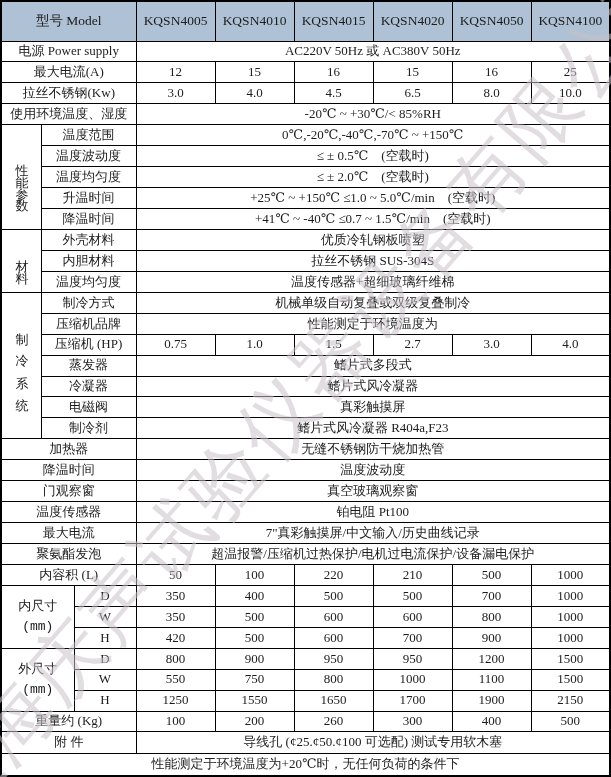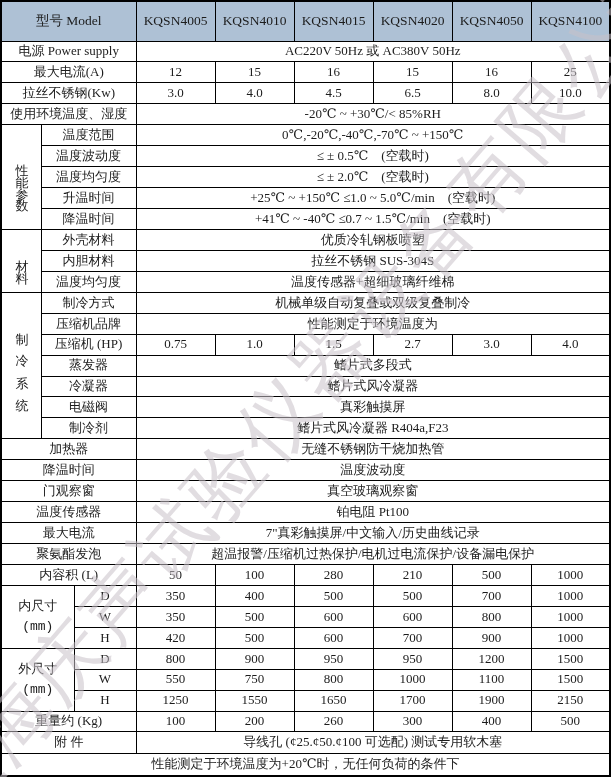--- a/index.html
+++ b/index.html
@@ -218,21 +218,21 @@
     </tr>
     <tr>
       <td colspan="3">聚氨酯发泡</td>
       <td colspan="6">超温报警/压缩机过热保护/电机过电流保护/设备漏电保护</td>
     </tr>
 
     <tr>
       <td colspan="3">内容积 (L)</td>
       <td>50</td>
       <td>100</td>
-      <td>280</td>
+      <td>220</td>
       <td>210</td>
       <td>500</td>
       <td>1000</td>
     </tr>
 
     <tr>
       <td rowspan="3" colspan="2" class="dimlabel">内尺寸 (mm)</td>
       <td>D</td>
       <td>350</td>
       <td>400</td>

